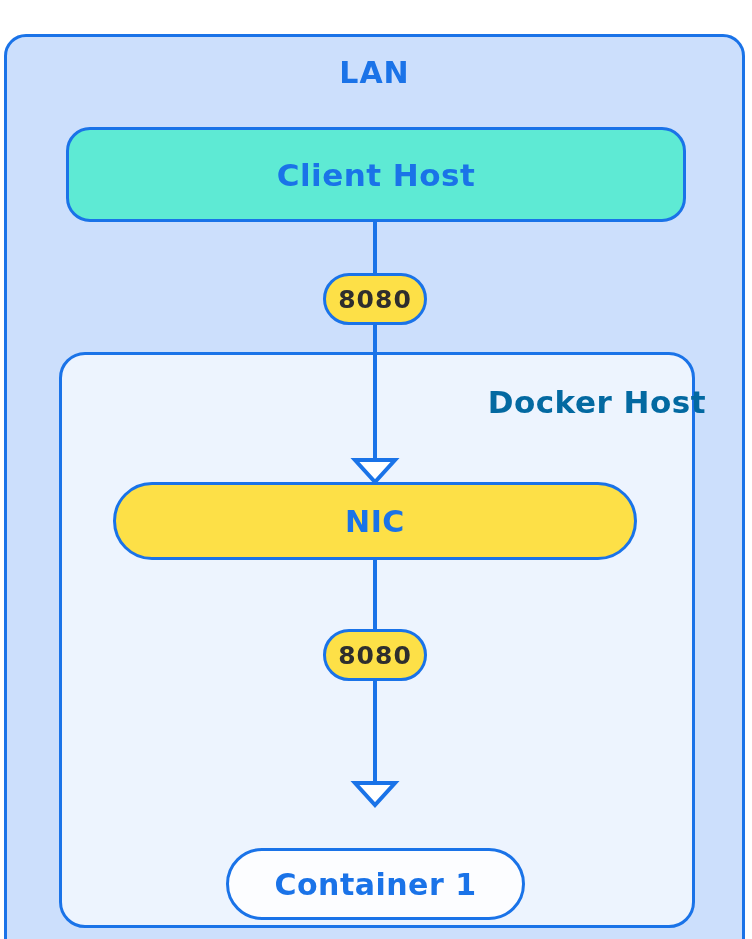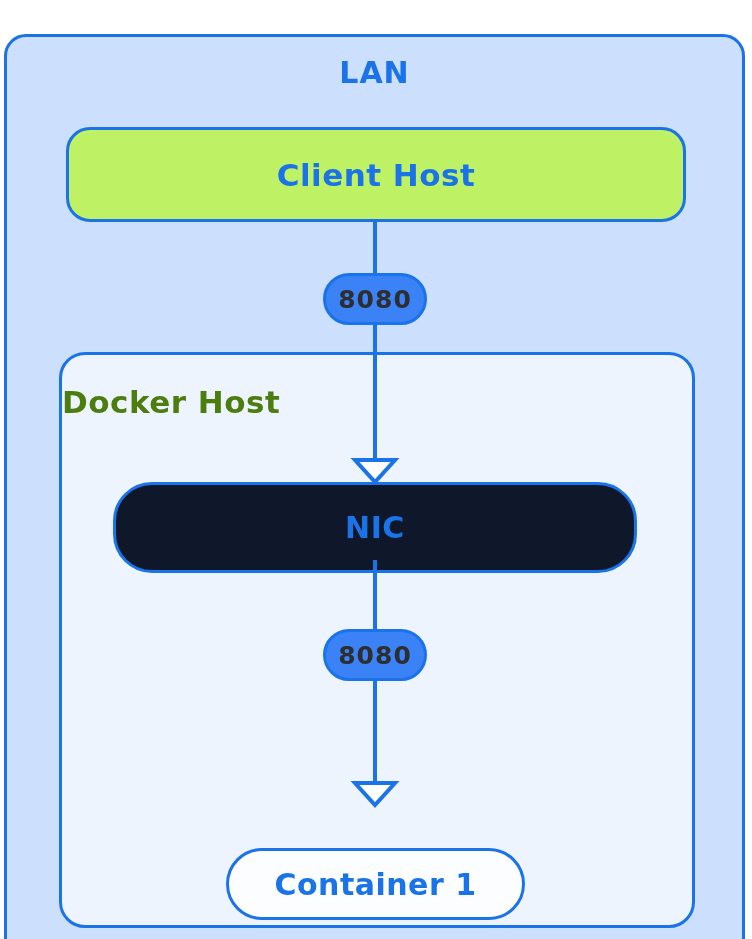--- a/index.html
+++ b/index.html
@@ -56,33 +56,33 @@
     border: 3px solid #1a73e8;
     color: #1a73e8;
     font-weight: 800;
   }
 
   .node-client {
     left: 66px;
     top: 97px;
     width: 620px;
     height: 95px;
-    background: #bef264;
+    background: #5eead4;
     border-radius: 24px;
     font-size: 31px;
     letter-spacing: 0.5px;
     justify-content: center;
   }
 
   .node-nic {
     left: 113px;
     top: 452px;
     width: 524px;
-    height: 91px;
-    background: #0f172a;
+    height: 78px;
+    background: #fde047;
     border-radius: 39px;
     font-size: 30px;
     letter-spacing: 0.5px;
     align-items: center;
   }
 
   .node-container1 {
     left: 226px;
     top: 818px;
     width: 299px;
@@ -103,25 +103,26 @@
     box-sizing: border-box;
     background: #edf4fe;
     border: 3px solid #1a73e8;
     border-radius: 26px;
   }
   .docker-title {
     position: absolute;
     left: 0;
     top: 29px;
     width: 100%;
-    text-align: left;
+    text-align: right;
     font-size: 31px;
     font-weight: 800;
     letter-spacing: 0.5px;
-    color: #4d7c0f;
+    color: #0369a1;
+    padding-left: 14px;
   }
 
   
   .edges {
     position: absolute;
     left: 0;
     top: 0;
     width: 752px;
     height: 939px;
     pointer-events: none;
@@ -129,21 +130,21 @@
 
   
   .port-pill {
     position: absolute;
     box-sizing: border-box;
     display: flex;
     align-items: center;
     justify-content: center;
     width: 104px;
     height: 52px;
-    background: #3b82f6;
+    background: #fde047;
     border: 3px solid #1a73e8;
     border-radius: 26px;
     color: #2e2e2e;
     font-family: "DejaVu Sans", "Liberation Sans", sans-serif;
     font-size: 25px;
     font-weight: 800;
     letter-spacing: 1px;
   }
   .port-1 { left: 323px; top: 243px; }
   .port-2 { left: 323px; top: 599px; }

